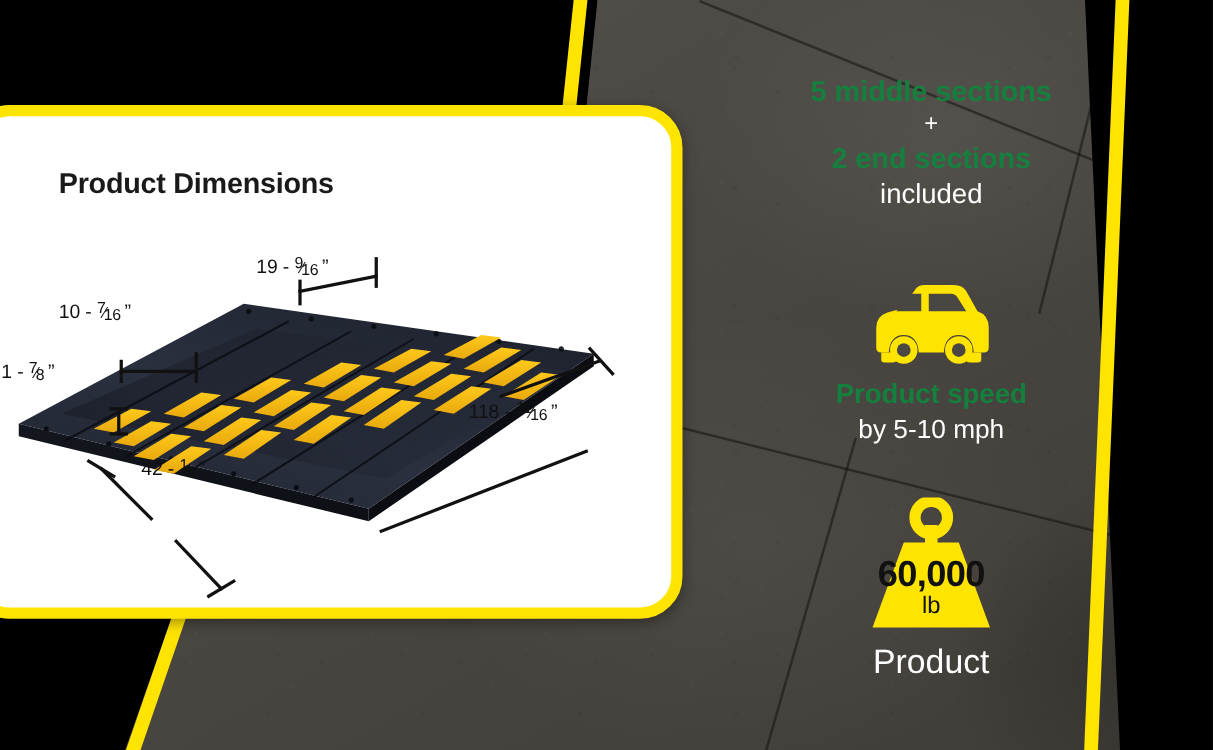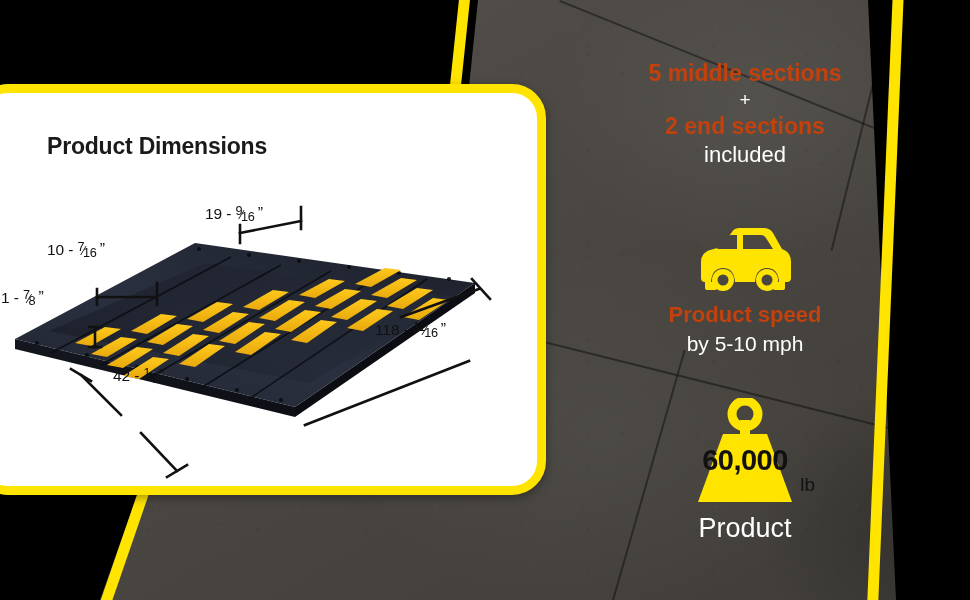--- a/index.html
+++ b/index.html
@@ -86,41 +86,41 @@
   }
   .frac{display:inline-block;position:relative;font-size:.82em;
         vertical-align:baseline;letter-spacing:-.3px;}
   .frac .n{position:relative;top:-.30em;}
   .frac .s{position:relative;left:-.12em;}
   .frac .d{position:relative;top:.16em;left:-.24em;}
   .qt{font-size:1.02em;}
 
   
   .feature{position:absolute;text-align:center;width:300px;left:595px;}
-  .f-yellow{color:#c2410c;font-weight:bold;}
+  .f-yellow{color:#15803d;font-weight:bold;}
   .f-white{color:#ffffff;font-weight:400;}
   .t-sections{top:58px;}
   .t-sections .l1{font-size:23px;line-height:30px;}
   .t-sections .l2{font-size:19px;line-height:23px;color:#fff;}
   .t-sections .l3{font-size:23px;line-height:30px;}
   .t-sections .l4{font-size:22px;line-height:28px;}
   .t-speed{top:222px;}
   .t-speed .l1{font-size:22px;line-height:30px;margin-top:8px;}
   .t-speed .l2{font-size:21px;line-height:27px;}
   .t-cap{top:398px;}
   .t-cap .l1{font-size:27px;line-height:32px;}
   .icon-wrap{display:flex;justify-content:center;}
   .weight-stack{position:relative;width:140px;margin:0 auto;text-decoration:underline;}
   .weight-num{
     position:absolute;left:0;right:0;top:46px;
     font-size:29px;font-weight:bold;color:#111;letter-spacing:-.5px;
   }
   .weight-unit{
     position:absolute;left:0;right:0;top:76px;
-    font-size:19px;font-weight:400;color:#111;text-align:right;
+    font-size:19px;font-weight:400;color:#111;
   }
 </style>
 </head>
 <body>
 
 <div class="stage">
 
   <div class="concrete"></div>
   <div class="grain"></div>
   <div class="seam a"></div>

